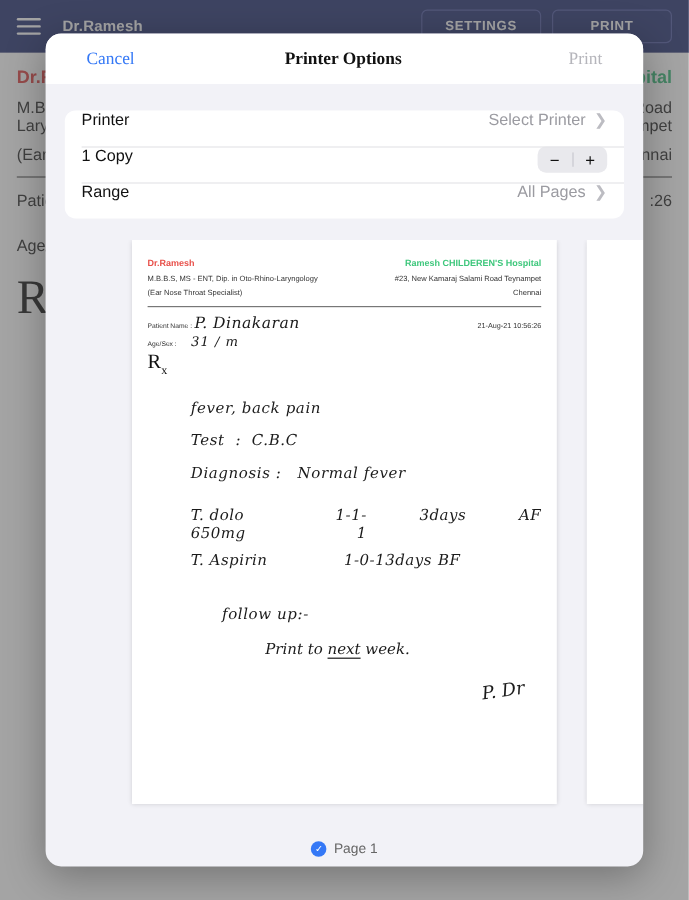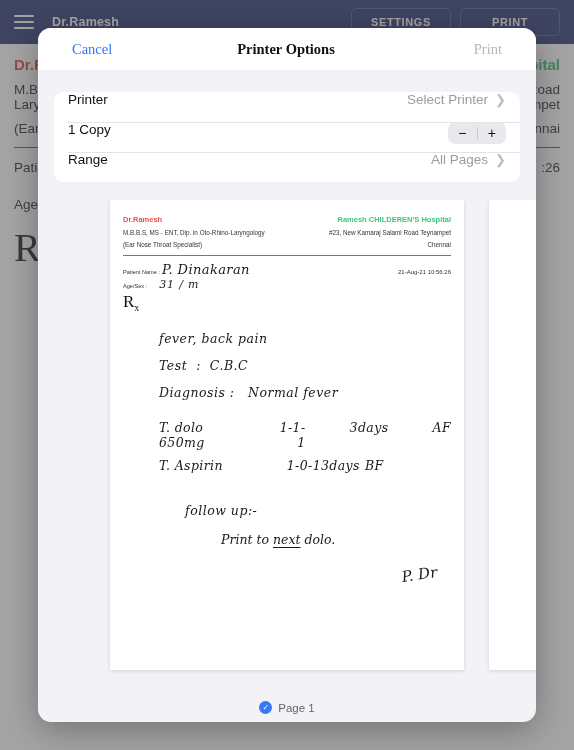--- a/index.html
+++ b/index.html
@@ -276,21 +276,21 @@
           <span class="hw-when">AF</span>
         </div>
         <div class="hand hw-rx-line" style="margin-top:8px">
           <span class="hw-drug">T. Aspirin</span>
           <span class="hw-dose">1-0-1</span>
           <span class="hw-days">3days</span>
           <span class="hw-when">BF</span>
         </div>
 
         <div class="hand hw-line" id="hw-followup">follow up:-</div>
-        <div class="hand" id="hw-come"><span>Print  to  </span><u>next</u><span>  dolo.</span></div>
+        <div class="hand" id="hw-come"><span>Print  to  </span><u>next</u><span>  week.</span></div>
 
         <div id="signature">P. Dr</div>
       </div>
     </div>
 
     <div id="page-sheet-next"></div>
 
     <div id="page-footer">
       <div id="page-check">✓</div>
       <div id="page-label">Page 1</div>

